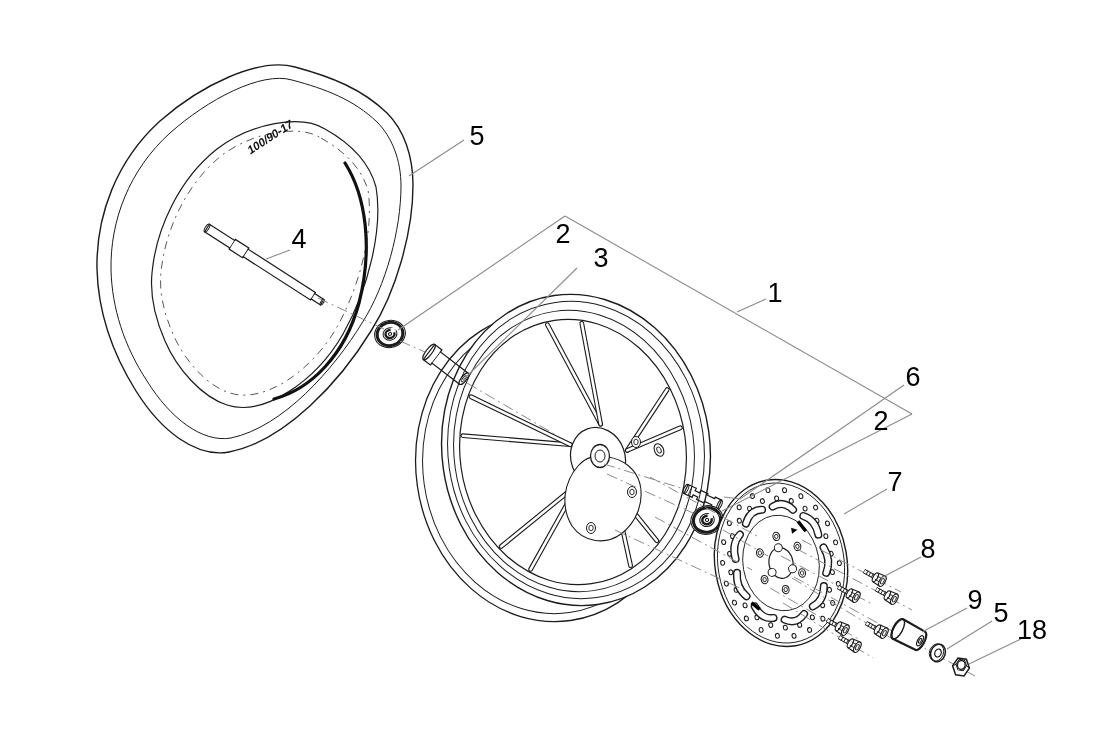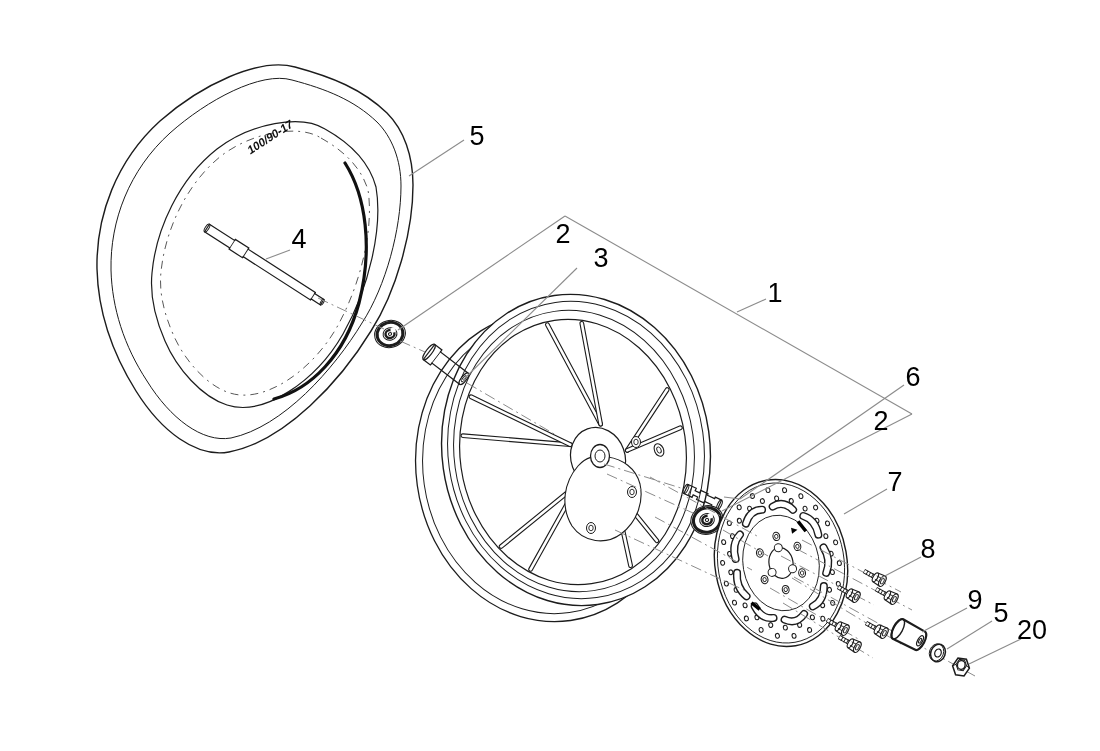--- a/index.html
+++ b/index.html
@@ -298,14 +298,14 @@
   <div class="callout" style="left:299px;top:239px">4</div>
   <div class="callout" style="left:563px;top:234px">2</div>
   <div class="callout" style="left:601px;top:258px">3</div>
   <div class="callout" style="left:775px;top:293px">1</div>
   <div class="callout" style="left:913px;top:377px">6</div>
   <div class="callout" style="left:881px;top:421px">2</div>
   <div class="callout" style="left:895px;top:482px">7</div>
   <div class="callout" style="left:928px;top:549px">8</div>
   <div class="callout" style="left:975px;top:600px">9</div>
   <div class="callout" style="left:1001px;top:613px">5</div>
-  <div class="callout" style="left:1032px;top:630px">20</div>
+  <div class="callout" style="left:1032px;top:630px">18</div>
 </div>
 
 </body></html>

